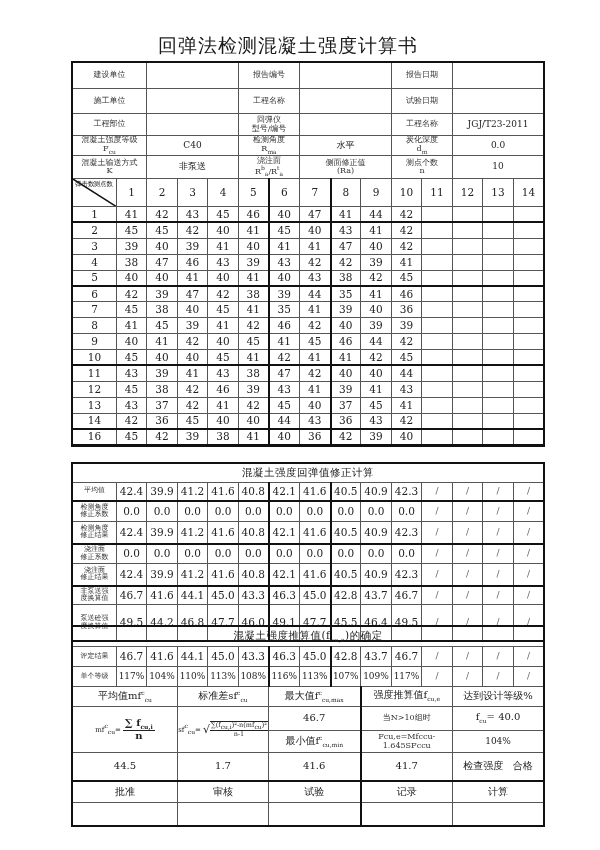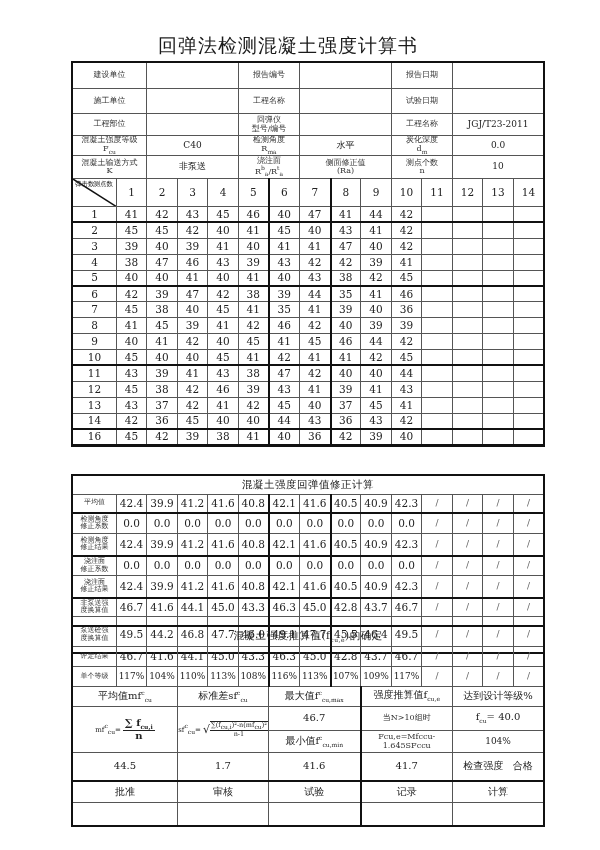--- a/index.html
+++ b/index.html
@@ -394,21 +394,21 @@
         <td class="num">39</td>
         <td class="num">40</td>
         <td class="num"></td>
         <td class="num"></td>
         <td class="num"></td>
         <td class="num"></td>
       </tr>
     </tbody>
 </table>
 
-<table class="outer" style="top:475px;padding-left:36px;">
+<table class="outer" style="top:463px;padding-left:36px;">
   <colgroup>
     <col style="width:44px">
       <col style="width:30px">
       <col style="width:31px">
       <col style="width:30px">
       <col style="width:31px">
     <col style="width:30px">
       <col style="width:31px">
       <col style="width:31px">
       <col style="width:30px">

